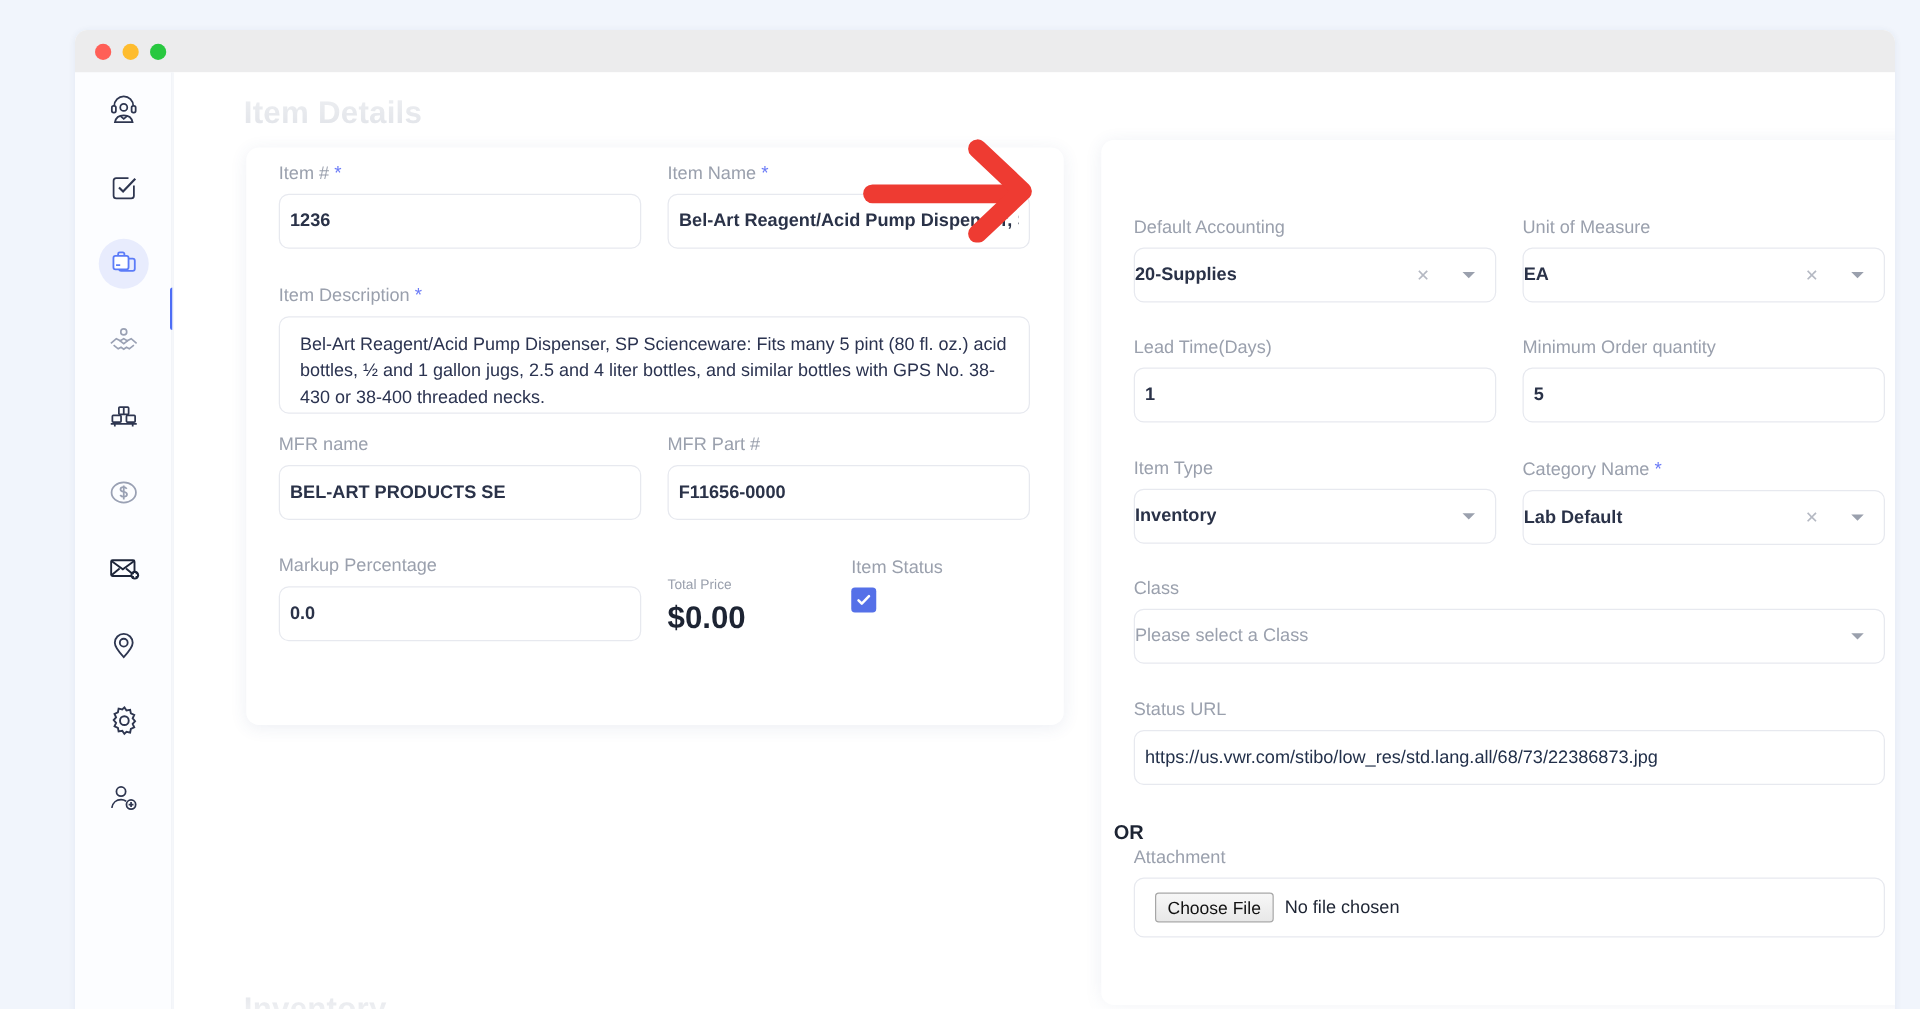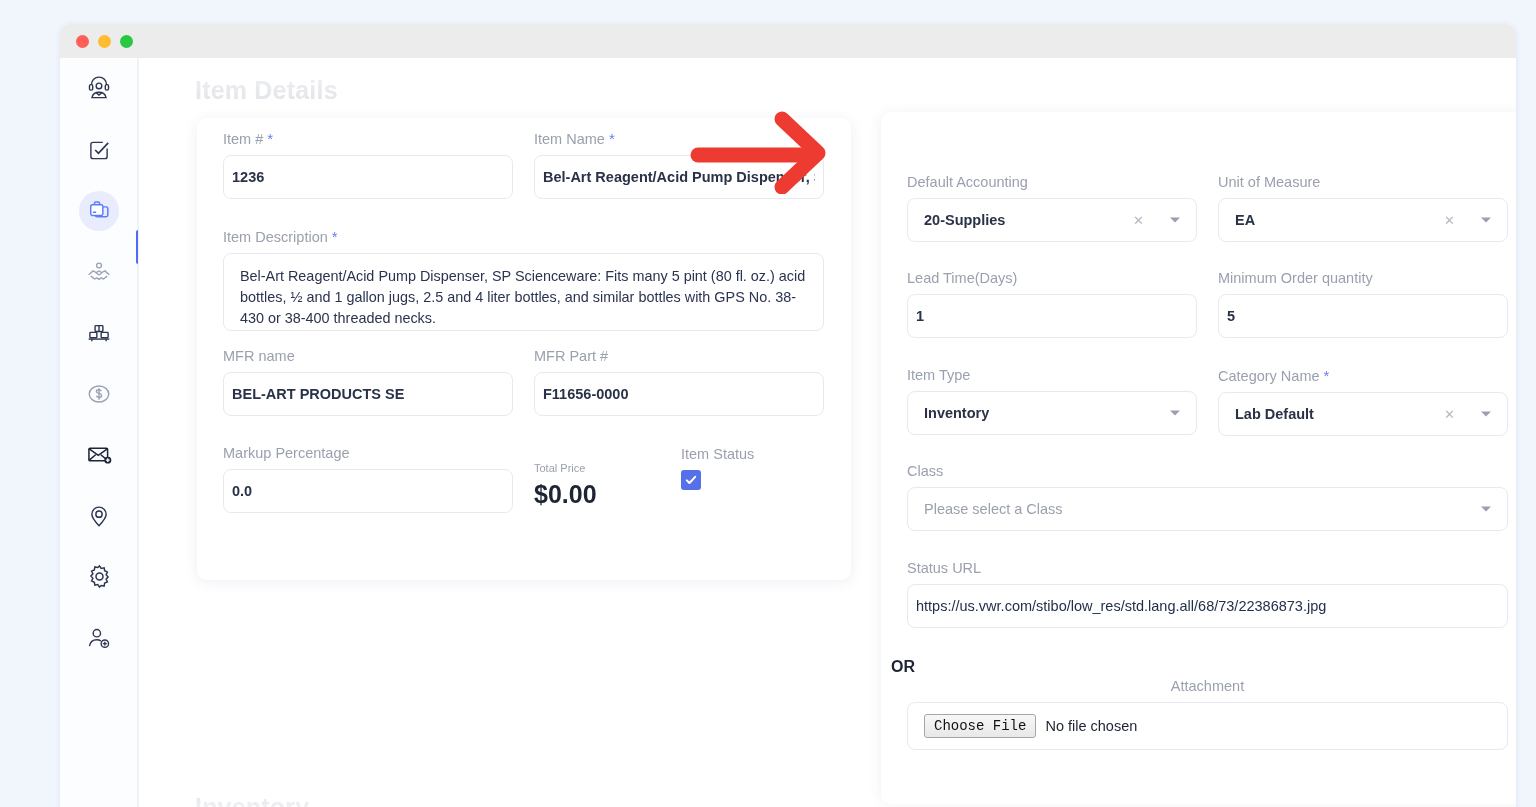--- a/index.html
+++ b/index.html
@@ -141,21 +141,21 @@
     overflow: hidden;
   }
   .sel {
     position: relative;
     width: 100%;
     height: 44px;
     border: 1px solid #e7e9ef;
     border-radius: 8px;
     background: #fff;
     display: flex; align-items: center;
-    padding: 0 16px;
+    padding: 0 0;
   }
   .sel .val {
     font-size: 14.5px;
     font-weight: 700;
     color: #2a3248;
     white-space: nowrap; overflow: hidden;
   }
   .sel .val.ph { font-weight: 400; color: #9aa0ad; }
   .sel .clear {
     position: absolute; right: 52px; top: 50%;
@@ -192,21 +192,21 @@
   }
   .file-box {
     width: 100%; height: 48px;
     border: 1px solid #e7e9ef;
     border-radius: 8px;
     background: #fff;
     display: flex; align-items: center;
     padding: 0 16px;
   }
   .file-btn {
-    font-family: Liberation Mono, monospace;
+    font-family: Liberation Sans, sans-serif;
     font-size: 14px;
     color: #111;
     background: linear-gradient(#f7f7f7,#e8e8e8);
     border: 1px solid #a6a6a6;
     border-radius: 3px;
     padding: 3px 9px;
     margin-right: 9px;
   }
   .file-name { font-size: 14.5px; color: #1d2433; }
 
@@ -445,21 +445,21 @@
           </div>
         </div>
 
         <div class="fld" style="left:26px; top:448px; width:601px;">
           <span class="lbl">Status URL</span>
           <input class="inp light-val" type="text" value="https://us.vwr.com/stibo/low_res/std.lang.all/68/73/22386873.jpg" style="">
         </div>
 
         <div class="or-text" style="left:10px; top:546px;">OR</div>
 
-        <div class="fld" style="left:26px; top:566px; width:601px;text-align:center;">
+        <div class="fld" style="left:26px; top:566px; width:601px;">
           <span class="lbl">Attachment</span>
           <div class="file-box">
             <span class="file-btn">Choose File</span>
             <span class="file-name">No file chosen</span>
           </div>
         </div>
 
       </div>
 
       <div class="section-title" id="title-inventory">Inventory</div>

